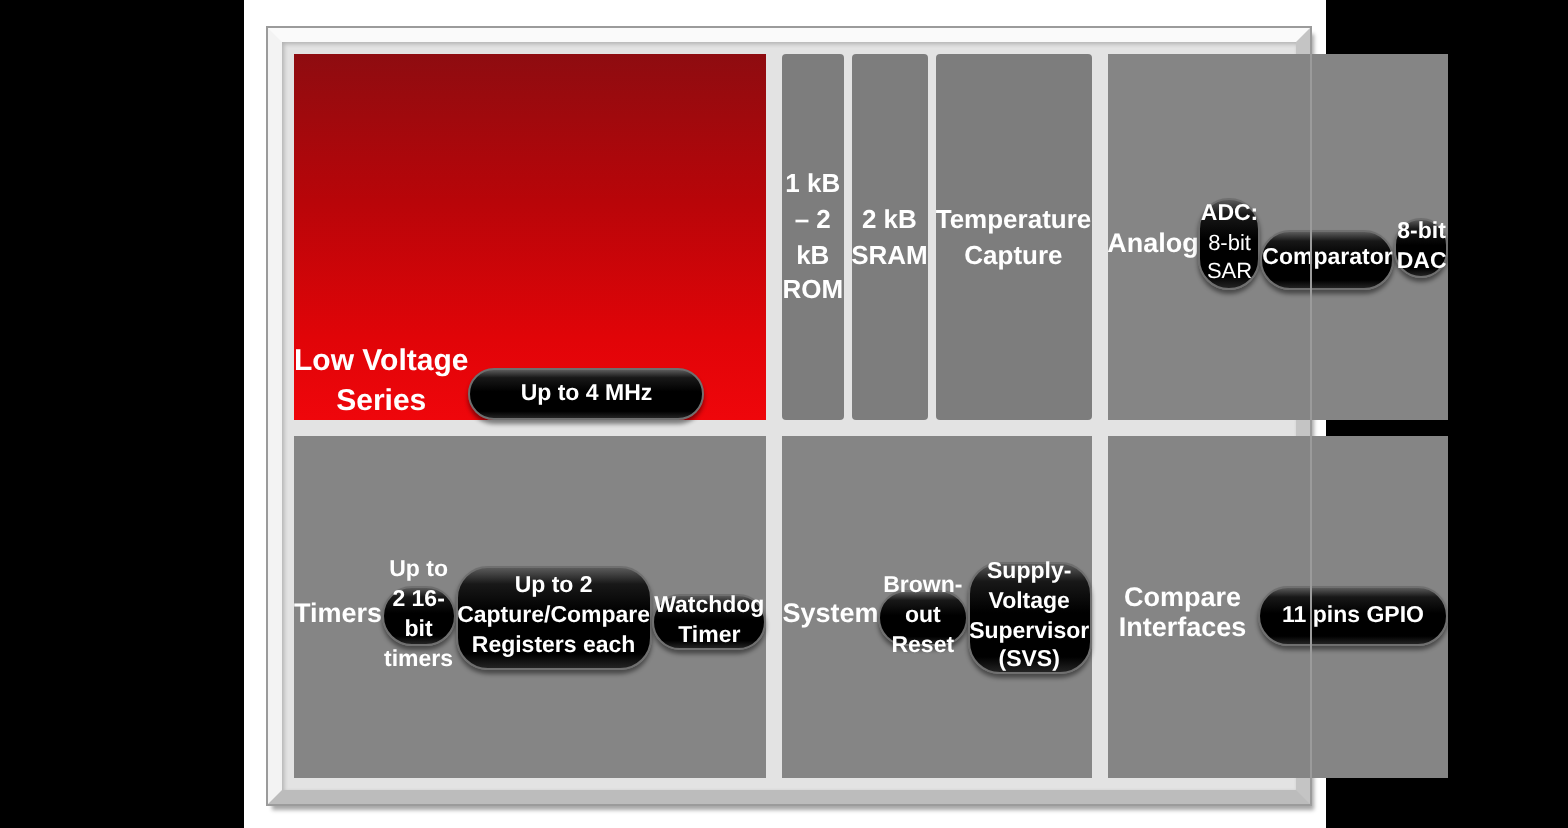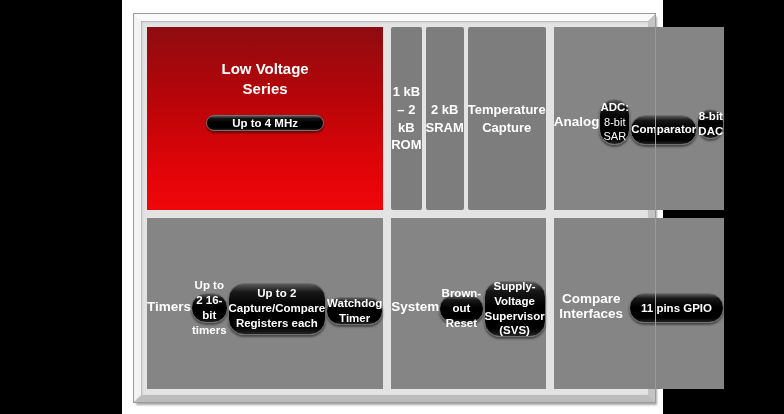--- a/index.html
+++ b/index.html
@@ -26,21 +26,21 @@
     grid-template-columns:1fr 1fr 1fr;
     grid-template-rows:183px 1fr;
     gap:8px;
     padding:6px;
   }
 
   
   .red-block{
     grid-area:1/1;
     background:linear-gradient(180deg,#8e0c10 0%,#b80509 40%,#e10408 78%,#ef060b 100%);
-    display:flex;flex-direction:column;align-items:center;color:#fff;
+    display:flex;flex-direction:row;align-items:flex-end;color:#fff;
   }
   .red-title{margin-top:32px;font-size:15px;font-weight:bold;text-align:center;line-height:1.3}
   .red-title span{display:block}
 
   
   .mem-col{grid-area:1/2;display:flex;flex-direction:row;gap:4px}
   .mem-block{
     flex:1;background:#7d7d7d;border-radius:2px;color:#fff;font-weight:bold;font-size:13px;
     display:flex;flex-direction:column;justify-content:center;text-align:center;line-height:1.35;
   }
@@ -59,21 +59,21 @@
     background:linear-gradient(180deg,#5a5a5a 0%,#181818 16%,#000 45%,#000 86%,#232323 100%);
     border:1px solid #6f6f6f;border-radius:16px;
     color:#fff;font-weight:bold;font-size:11.5px;line-height:1.3;
     display:flex;flex-direction:column;justify-content:center;text-align:center;
     box-sizing:border-box;width:calc(100% - 12px);
     box-shadow:0 2px 2px rgba(0,0,0,.45);
   }
   .btn span{display:block}
   .btn .sub{font-weight:normal;font-size:11px}
 
-  .red-btn{width:118px;height:16px;margin-top:17px}
+  .red-btn{width:118px;height:26px;margin-top:17px}
   .btn-adc{height:46px;margin-top:7px}
   .btn-comparator{height:30px;margin-top:22px}
   .btn-dac{height:30px;margin-top:10px}
   .btn-timers1{height:30px;margin-top:9px}
   .btn-timers2{height:52px;margin-top:10px}
   .btn-timers3{height:28px;margin-top:14px}
   .btn-system1{height:28px;margin-top:10px}
   .btn-system2{height:56px;margin-top:10px}
   .btn-serial1{height:30px;margin-top:9px}
 </style>

